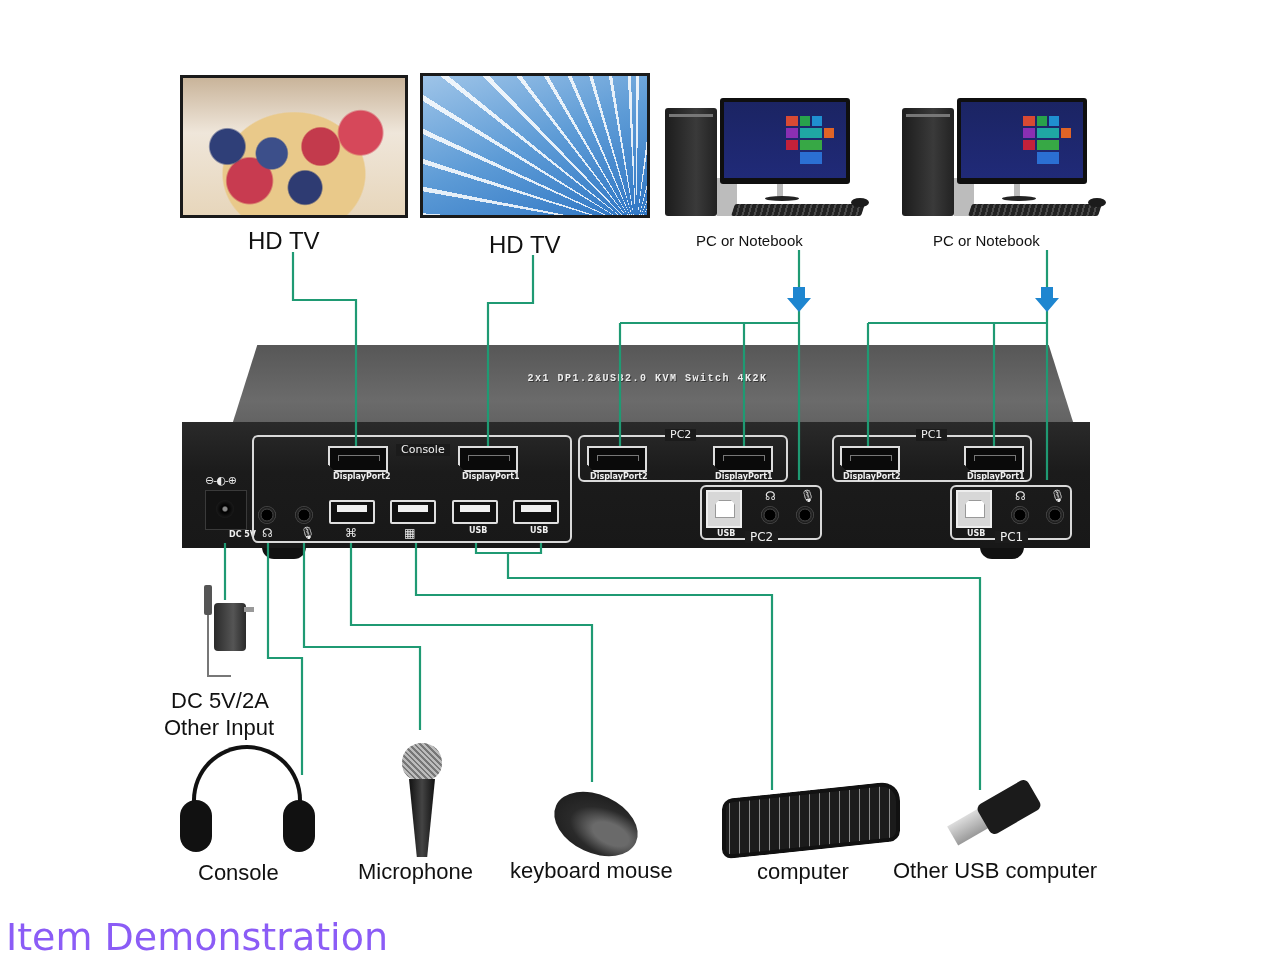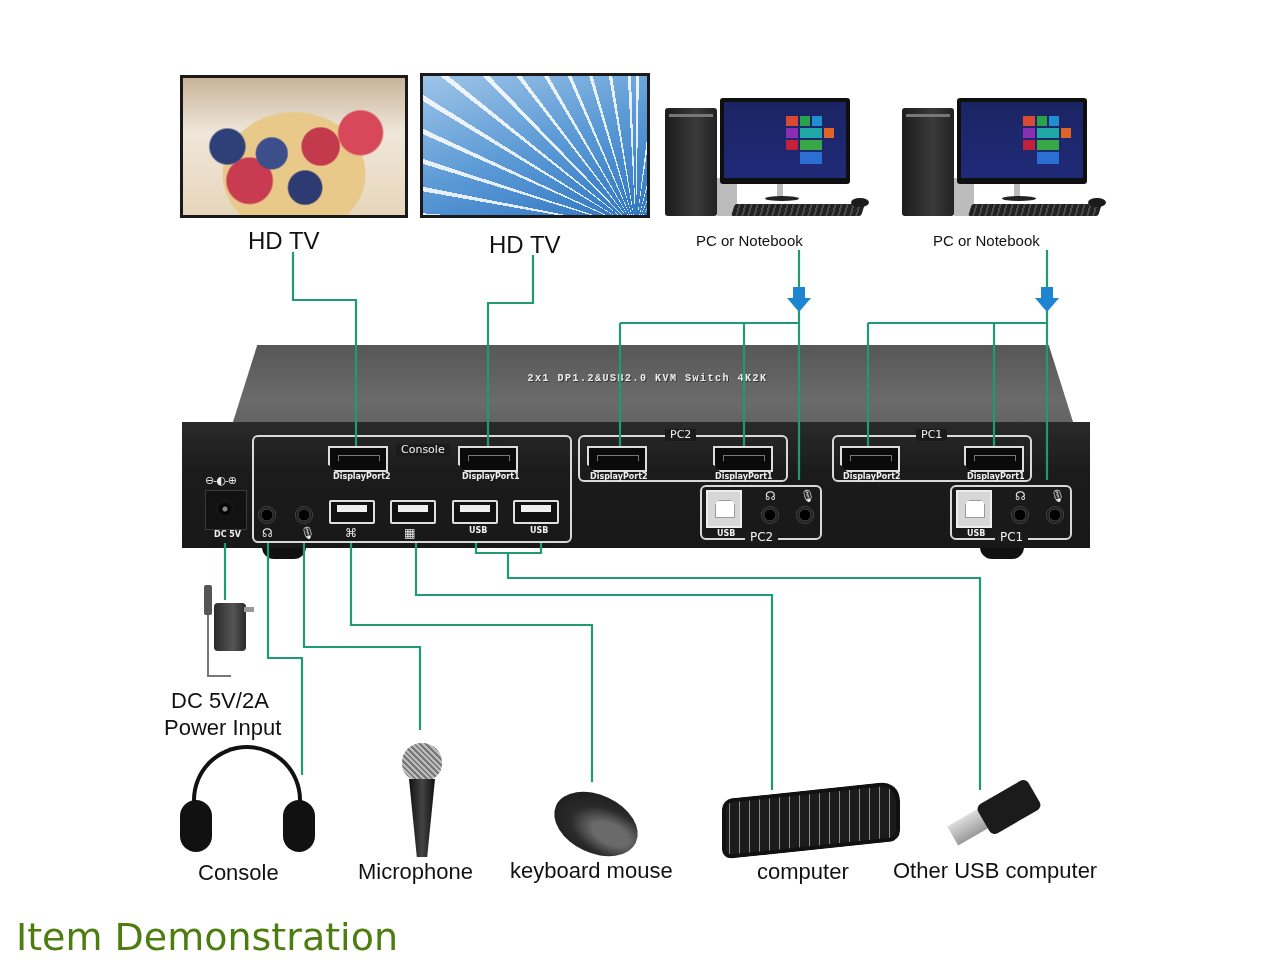--- a/index.html
+++ b/index.html
@@ -74,21 +74,21 @@
   .mouse-dev { position:absolute; left:552px; top:795px; width:88px; height:58px; background:radial-gradient(ellipse at 70% 55%,#6a6a6a 0 22%,#2a2a2a 50%,#141414 100%); border-radius:50%; transform:rotate(25deg); }
   .kb-dev { position:absolute; left:722px; top:790px; width:178px; height:60px; background:repeating-linear-gradient(90deg,#1b1b1b 0 7px,#8a8a8a 7px 8px,#1b1b1b 8px 10px), #1b1b1b; border-radius:10px 20px 10px 10px; transform:skewY(-6deg); box-shadow: inset 0 0 0 4px #111; }
   .usb-dev { position:absolute; left:950px; top:785px; width:90px; height:60px; }
   .usb-dev .body { position:absolute; left:30px; top:5px; width:58px; height:34px; background:#1b1b1b; border-radius:6px; transform:rotate(-30deg); }
   .usb-dev .plug { position:absolute; left:0; top:30px; width:40px; height:22px; background:linear-gradient(180deg,#ddd,#999); transform:rotate(-30deg); }
   .adapter { position:absolute; left:200px; top:585px; width:60px; height:95px; }
   .adapter .plug { position:absolute; left:4px; top:0; width:8px; height:30px; background:#555; border-radius:2px; }
   .adapter .cord { position:absolute; left:7px; top:30px; width:22px; height:60px; border:2px solid #777; border-top:none; border-right:none; }
   .adapter .box { position:absolute; left:14px; top:18px; width:32px; height:48px; background:linear-gradient(90deg,#2a2a2a,#555 60%,#2a2a2a); border-radius:4px; }
   .adapter .prong { position:absolute; left:44px; top:22px; width:10px; height:5px; background:#999; }
-  .footer-title { position:absolute; left:16px; top:915px; font-family:"DejaVu Sans", sans-serif; font-size:38px; color:#4d7c0f; }
+  .footer-title { position:absolute; left:6px; top:915px; font-family:"DejaVu Sans", sans-serif; font-size:38px; color:#8b5cf6; }
 </style>
 </head>
 <body>
 
 <div class="tv tv-food"></div>
 <div class="lbl lbl-lg" style="left:248px;top:227px;">HD TV</div>
 <div class="tv tv-wheel"></div>
 <div class="lbl lbl-lg" style="left:489px;top:231px;">HD TV</div>
 
 <div class="pc" style="left:665px;top:98px;">
@@ -123,21 +123,21 @@
 
 <div class="kvm-top">
   <div class="kvm-title">2x1 DP1.2&amp;USB2.0 KVM Switch 4K2K</div>
 </div>
 <div class="foot" style="left:262px;top:545px;"></div>
 <div class="foot" style="left:980px;top:545px;"></div>
 <div class="kvm-front"></div>
 
 <div class="ico" style="left:205px;top:475px;font-size:11px;letter-spacing:-1px;">⊖-◐-⊕</div>
 <div class="dc-jack"></div>
-<div class="port-cap" style="left:214px;top:530px;">DC 5V</div>
+<div class="port-cap" style="left:229px;top:530px;">DC 5V</div>
 
 <div class="group" style="left:252px;top:435px;width:320px;height:108px;"></div>
 <div class="group-label" style="left:396px;top:444px;">Console</div>
 <div class="port-dp" style="left:328px;top:446px;"></div>
 <div class="port-cap" style="left:333px;top:472px;">DisplayPort2</div>
 <div class="port-dp" style="left:458px;top:446px;"></div>
 <div class="port-cap" style="left:462px;top:472px;">DisplayPort1</div>
 <div class="jack" style="left:258px;top:506px;"></div>
 <div class="ico" style="left:262px;top:527px;">☊</div>
 <div class="jack" style="left:295px;top:506px;"></div>
@@ -211,21 +211,21 @@
   </g>
 </svg>
 
 <div class="adapter">
   <div class="plug"></div>
   <div class="cord"></div>
   <div class="box"></div>
   <div class="prong"></div>
 </div>
 <div class="lbl lbl-md" style="left:171px;top:688px;">DC 5V/2A</div>
-<div class="lbl lbl-md" style="left:164px;top:715px;">Power Input</div>
+<div class="lbl lbl-md" style="left:164px;top:715px;">Other Input</div>
 
 <div class="headphones">
   <div class="band"></div>
   <div class="cup" style="left:0;"></div>
   <div class="cup" style="left:103px;"></div>
 </div>
 <div class="lbl lbl-md" style="left:198px;top:860px;">Console</div>
 
 <div class="mic">
   <div class="head"></div>

